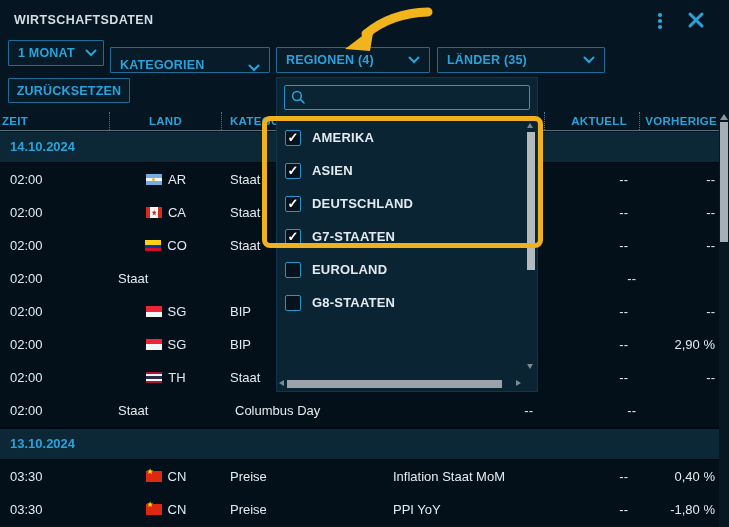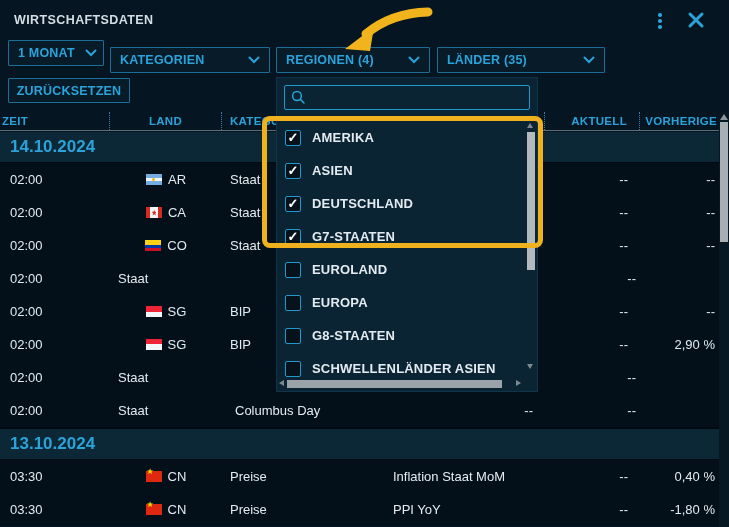--- a/index.html
+++ b/index.html
@@ -23,42 +23,42 @@
   .closex { position:absolute; right:24px; top:11px; width:18px; height:18px; cursor:pointer; }
 
   
   .btn { position:absolute; height:26px; border:1px solid #1c6e99; color:#2aa3da;
          background:#071b29; font-weight:bold; font-size:12.5px; letter-spacing:.2px;
          display:flex; align-items:center; justify-content:space-between;
          padding:0 9px; cursor:pointer; border-radius:1px; }
   .btn .lbl { white-space:nowrap; }
   .btn svg { flex:none; margin-left:10px; }
   #btn-period  { left:8px;   top:40px; width:96px;  }
-  #btn-categories { left:110px; top:47px; width:160px; }
+  #btn-categories { left:110px; top:47px; width:160px;align-items:flex-end; }
   #btn-regions { left:276px; top:47px; width:154px; }
   #btn-countries { left:437px; top:47px; width:168px;align-items:center; }
   #btn-reset   { left:8px;   top:78px; width:122px; height:25px; justify-content:center; }
 
   
   .grid-row { display:grid; grid-template-columns:110px 112px 158px 165px 95px 79px; }
   .thead { position:absolute; top:112px; left:0; width:719px; height:19px;
            border-bottom:1px solid #5d6d75; }
   .thead .cell { font-size:11.5px; font-weight:bold; color:#2aa3da; letter-spacing:.3px;
                  display:flex; align-items:center; border-right:1px dotted #2d85b5; height:18px; }
   .thead .cell:last-child { border-right:none; }
   .hc0 { padding-left:2px; }
   .hc1 { justify-content:center; }
   .hc2 { padding-left:8px; }
   .hc3 { padding-left:13px; }
   .hc4 { justify-content:flex-end; padding-right:12px; }
   .hc5 { justify-content:flex-end; padding-right:2px; }
 
   .tbody { position:absolute; top:132px; left:0; width:719px; }
   .date-band { height:31px; background:#0c2836; color:#2aa3da; font-weight:bold;
-               font-size:17px; line-height:30px; padding-left:10px;
+               font-size:13px; line-height:30px; padding-left:10px;
                border-bottom:1px solid #010a12; }
   .date-band + .trow { border-top:none; }
   .trow { height:33px; background:#03101a; cursor:pointer; }
   .trow .cell { display:flex; align-items:center; font-size:13px; color:#e4ebf0; overflow:hidden; white-space:nowrap; }
   .c-time { padding-left:10px; }
   .c-land { justify-content:center; gap:6px; }
   .c-cat  { padding-left:8px; }
   .c-event{ padding-left:13px; }
   .c-akt  { justify-content:flex-end; padding-right:12px; }
   .c-vor  { justify-content:flex-end; padding-right:4px; }
@@ -243,20 +243,24 @@
           <span class="flag flag-sg"></span>
           <span>SG</span>
         </div>
         <div class="cell c-cat">BIP</div>
         <div class="cell c-event"></div>
         <div class="cell c-akt">--</div>
         <div class="cell c-vor">2,90 %</div>
       </div>
       <div class="grid-row trow">
         <div class="cell c-time">02:00</div>
+        <div class="cell c-land">
+          <span class="flag flag-th"></span>
+          <span>TH</span>
+        </div>
         <div class="cell c-cat">Staat</div>
         <div class="cell c-event"></div>
         <div class="cell c-akt">--</div>
         <div class="cell c-vor">--</div>
       </div>
       <div class="grid-row trow">
         <div class="cell c-time">02:00</div>
         <div class="cell c-cat">Staat</div>
         <div class="cell c-event">Columbus Day</div>
         <div class="cell c-akt">--</div>
@@ -317,29 +321,21 @@
         <div class="opt">
           <span class="cb checked">✓</span>
           <span class="opt-label">G7-STAATEN</span>
         </div>
         <div class="opt">
           <span class="cb"></span>
           <span class="opt-label">EUROLAND</span>
         </div>
         <div class="opt">
           <span class="cb"></span>
-          <span class="opt-label">EUROPA</span>
-        </div>
-        <div class="opt">
-          <span class="cb"></span>
           <span class="opt-label">G8-STAATEN</span>
-        </div>
-        <div class="opt">
-          <span class="cb"></span>
-          <span class="opt-label">SCHWELLENLÄNDER ASIEN</span>
         </div>
       </div>
     <div class="p-vscroll">
       <span class="up"></span>
       <span class="thumb"></span>
       <span class="down"></span>
     </div>
     <div class="p-hscroll">
       <span class="left"></span>
       <span class="thumb"></span>

